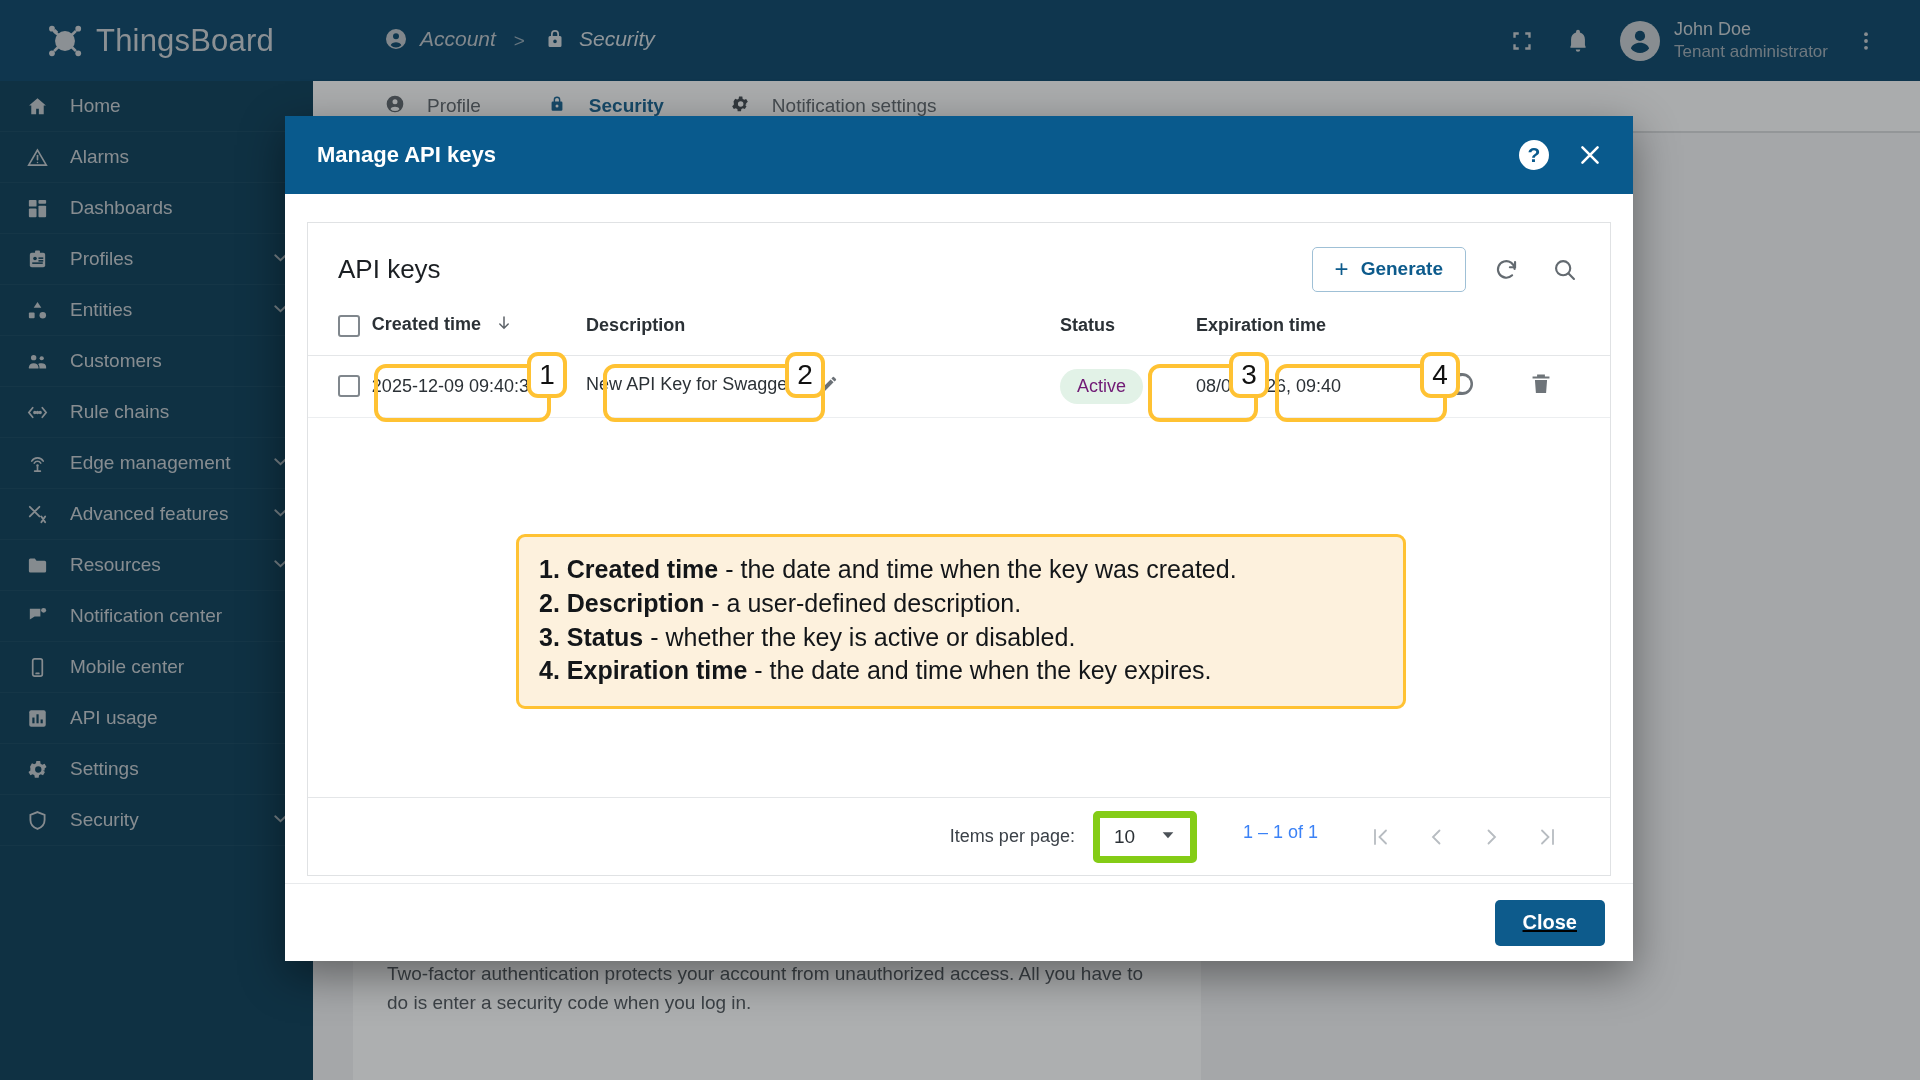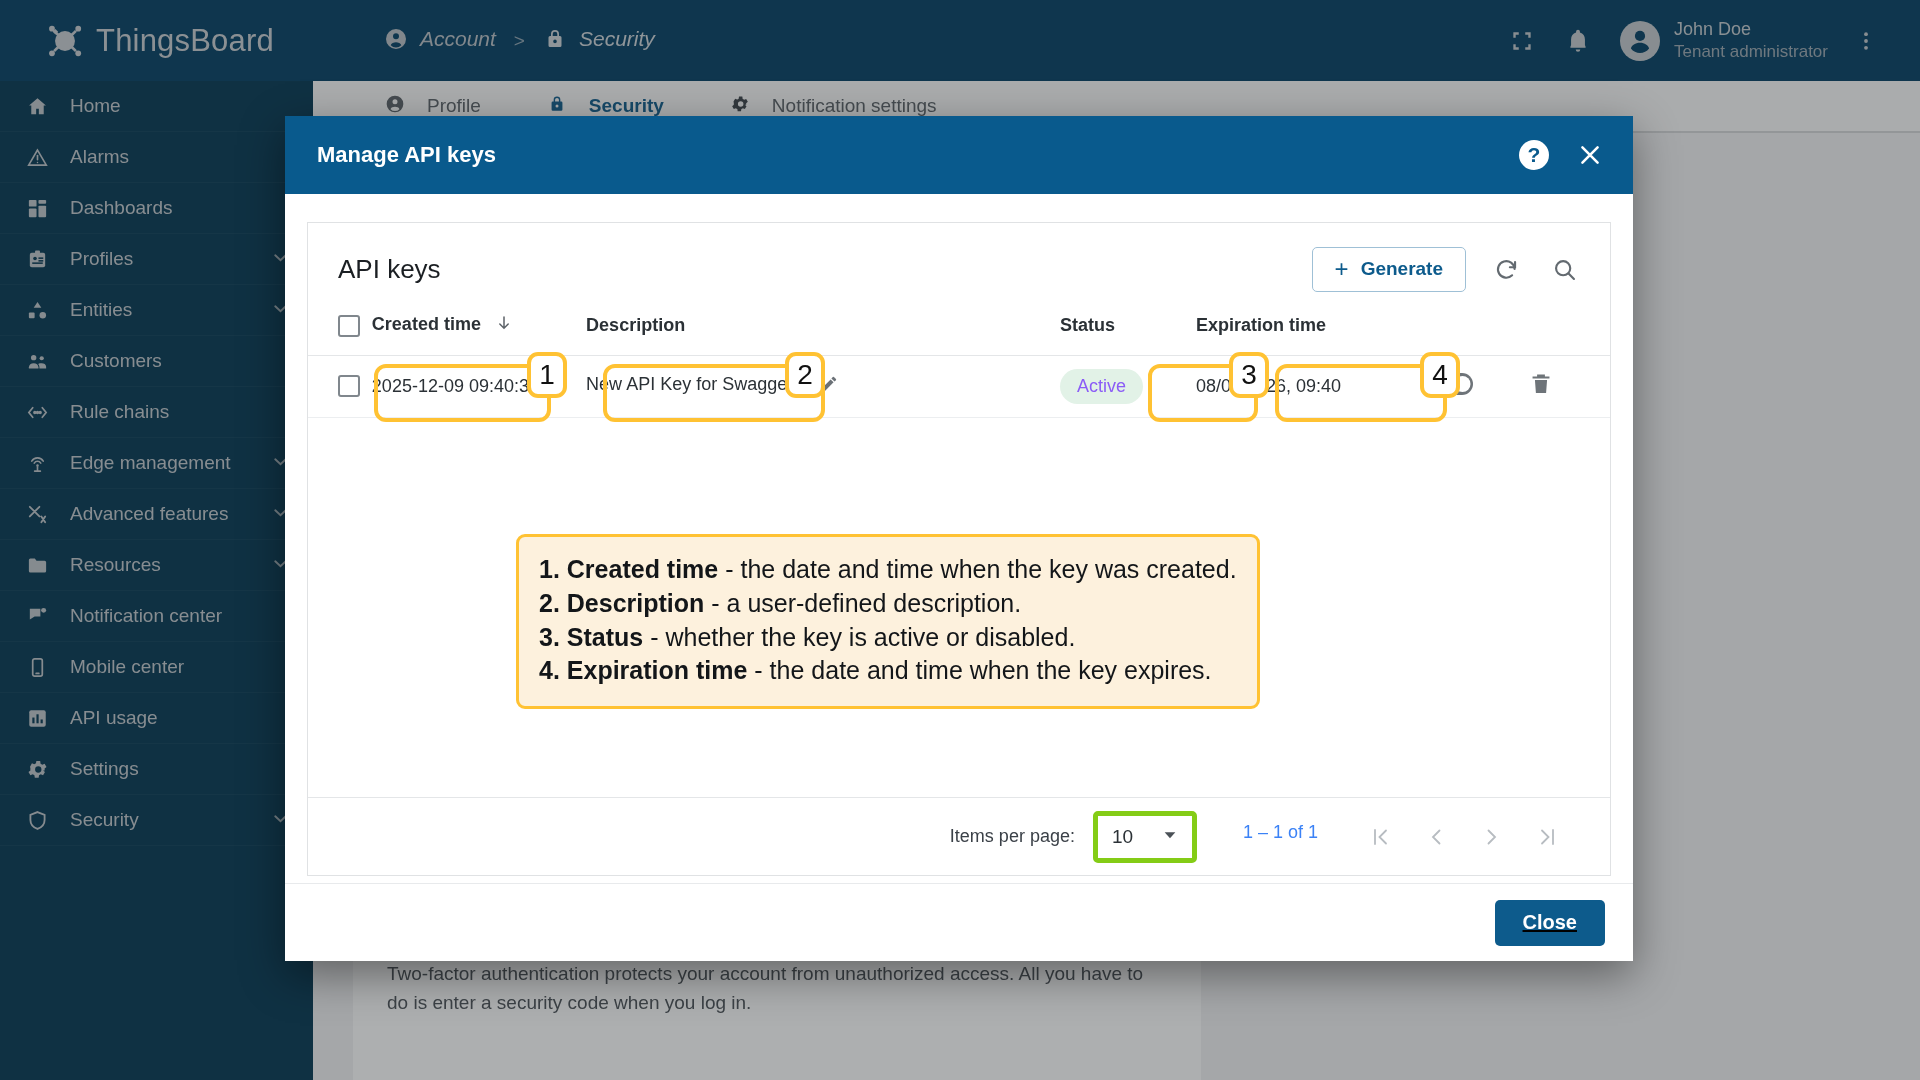--- a/index.html
+++ b/index.html
@@ -125,52 +125,52 @@
   .col-chk { width: 62px; padding-left: 30px !important; }
   .col-created { width: 208px; }
   .col-desc { width: 460px; }
   .col-status { width: 132px; }
   .col-exp { width: 230px; }
   .col-toggle { width: 92px; }
   .col-del { width: 80px; }
   .chkbox { width: 22px; height: 22px; border: 2px solid #80878d; border-radius: 3px; }
   .sort-arrow { margin-left: 9px; vertical-align: -2px; }
   .badge-active {
-    display: inline-block; background: #e2f2e7; color: #8b5cf6;
+    display: inline-block; background: #e2f2e7; color: #701a75;
     border-radius: 18px; padding: 7px 17px; font-size: 18px;
   }
 
   
   .hl {
     position: absolute; border: 4px solid #FFC233; border-radius: 12px;
     pointer-events: none;
   }
   .hl-num {
     position: absolute; background: #fff; border: 4px solid #FFC233;
     border-radius: 11px; width: 40px; height: 46px;
     display: flex; align-items: center; justify-content: center;
     font-size: 28px; color: #111; font-family: "Liberation Sans", sans-serif;
   }
 
   .legend {
-    position: absolute; left: 516px; top: 534px; width: 744px;
+    position: absolute; left: 516px; top: 534px; width: 890px;
     background: #fdf1dd; border: 3px solid #FFC233; border-radius: 9px;
     padding: 16px 20px 18px 20px;
   }
   .legend-line { font-size: 25px; color: #131619; line-height: 1.35; white-space: nowrap; }
   .legend-line b { font-weight: bold; }
 
   .paginator {
     border-top: 1px solid #e4e6e8; margin-top: auto; height: 78px;
     display: flex; align-items: center; justify-content: flex-end;
     padding-right: 34px; gap: 0;
   }
   .pg-label { font-size: 18px; color: #3b4148; margin-right: 18px; }
   .pg-select {
-    width: 104px; height: 52px; border: 5px solid #84cc16; border-radius: 5px;
+    width: 104px; height: 52px; border: 7px solid #84cc16; border-radius: 5px;
     display: flex; align-items: center; padding: 0 14px; font-size: 19px; color: #2b3136;
   }
   .pg-select .cap { flex: 1 1 auto; }
   .pg-range { font-size: 18px; color: #3b82f6; margin: 0 34px 8px 46px; }
   .pg-btn { width: 56px; height: 46px; display: flex; align-items: center; justify-content: center; }
 
   .dlg-foot {
     flex: 0 0 78px; display: flex; align-items: center; justify-content: flex-end;
     padding-right: 28px; border-top: 1px solid #e8eaec; text-decoration: underline;
   }

